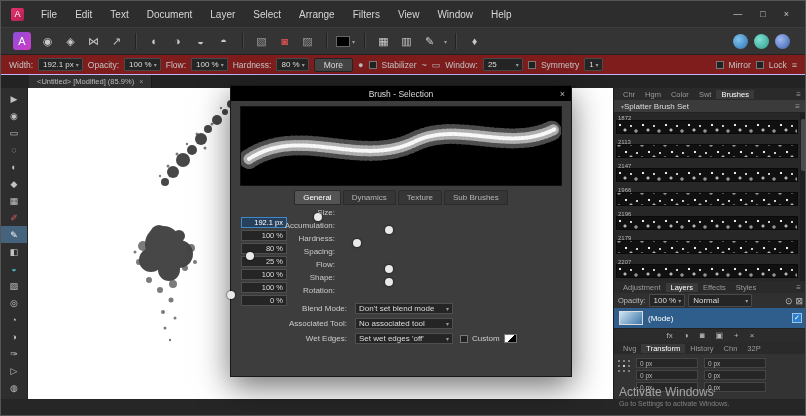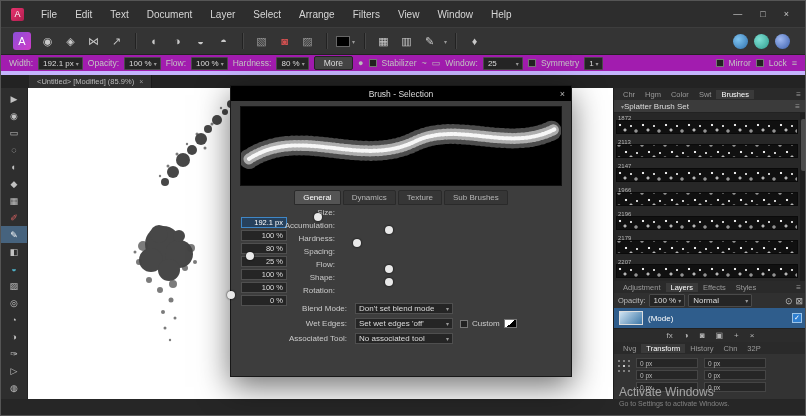--- a/index.html
+++ b/index.html
@@ -24,21 +24,21 @@
     color:#c8c8c8; font-size:11px; border-radius:2px; }
   .tbtn.red { color:#d05050; } .tbtn.dark { color:#9a9a9a; }
   .tsep { width:1px; height:16px; background:#222; box-shadow:1px 0 0 #454545; margin:0 6px; }
   .swatch-black { width:14px; height:11px; background:#000; border:1px solid #666; }
   .mini-caret { font-size:6px; color:#999; margin-left:2px; }
   .circle-ic { width:15px; height:15px; border-radius:50%; margin:0 3px; }
   .c1 { background:radial-gradient(circle at 35% 35%, #7fc4f0, #2f6fad); }
   .c2 { background:radial-gradient(circle at 35% 35%, #7fe0d4, #2f9d8e); }
   .c3 { background:radial-gradient(circle at 35% 35%, #9fb8f0, #3b5fad); }
   
-  .ctxbar { height:20px; background:#a21caf; border-bottom:4px solid #c4b5fd; display:flex; align-items:center;
+  .ctxbar { height:20px; background:#7f1d1d; border-bottom:1px solid #c4b5fd; display:flex; align-items:center;
     padding:0 8px; gap:5px; font-size:8.5px; color:#c4c4c4; }
   .field { display:inline-flex; align-items:center; background:#252525; border:1px solid #4a4a4a; height:13px;
     padding:0 3px 0 4px; border-radius:1px; font-size:8px; color:#ddd; }
   .checkbox { width:8px; height:8px; border:1px solid #777; background:#222; flex:none; }
   .btn-more { background:#454545; border:1px solid #242424; border-radius:2px; padding:1px 9px; color:#ddd; }
   .ctx-ic { font-size:9px; color:#bdbdbd; }
   
   .tabbar { height:13px; background:#232323; display:flex; align-items:stretch; padding-left:28px; }
   .doc-tab { display:flex; align-items:center; gap:5px; background:#313131; padding:0 8px; font-size:7.5px;
     color:#bbb; border-right:1px solid #1a1a1a; }
@@ -416,35 +416,35 @@
     </div>
     <div class="drows">
       <div class="drow">
         <span class="dlabel">Blend Mode:</span>
         <div class="dropdown">
             <span>Don't set blend mode</span>
             <span class="mini-caret">▾</span>
           </div>
       </div>
       <div class="drow">
+        <span class="dlabel">Associated Tool:</span>
+        <div class="dropdown">
+            <span>No associated tool</span>
+            <span class="mini-caret">▾</span>
+          </div>
+      </div>
+      <div class="drow">
         <span class="dlabel">Wet Edges:</span>
         <div class="dropdown">
             <span>Set wet edges 'off'</span>
             <span class="mini-caret">▾</span>
           </div>
         <span class="checkbox" style="margin-left:7px;"></span>
         <span style="margin-left:4px;">Custom</span>
         <span class="custom-swatch"></span>
-      </div>
-      <div class="drow">
-        <span class="dlabel">Associated Tool:</span>
-        <div class="dropdown">
-            <span>No associated tool</span>
-            <span class="mini-caret">▾</span>
-          </div>
       </div>
     </div>
   </div>
 
   <div class="rightcol">
     <div class="rtabs">
       <span class="rtab">Chr</span>
       <span class="rtab">Hgm</span>
       <span class="rtab">Color</span>
       <span class="rtab">Swt</span>

